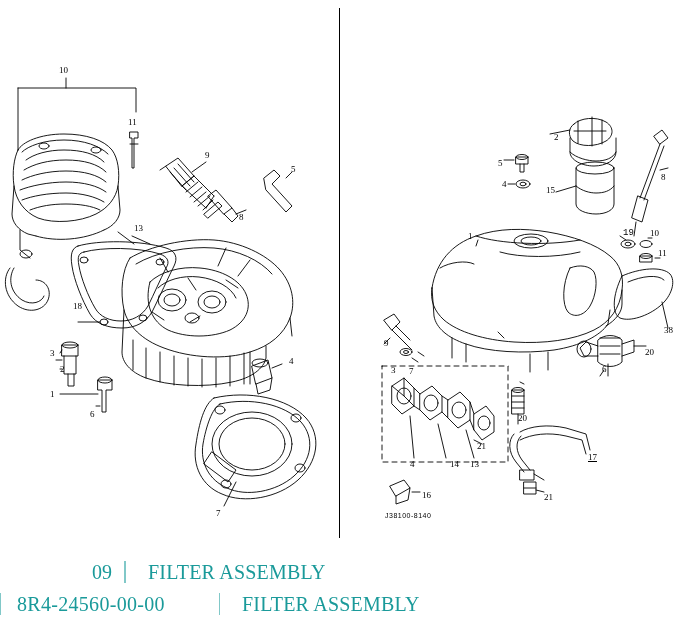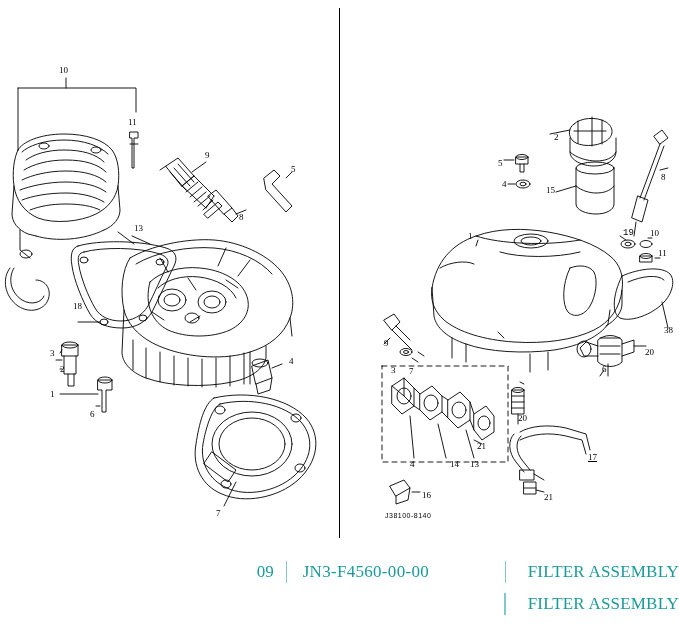--- a/index.html
+++ b/index.html
@@ -44,23 +44,22 @@
     position: absolute;
     left: 0;
     top: 556px;
     width: 679px;
   }
   .parts-row {
     display: flex;
     align-items: center;
     height: 32px;
     color: #1a9a9a;
-    font-size: 17px;
+    font-size: 20px;
     font-family: "Liberation Serif", serif;
-    justify-content: flex-end;
   }
   .col-qty {
     width: 124px;
     text-align: right;
     padding-right: 12px;
     box-sizing: border-box;
   }
   .col-sep {
     width: 1px;
     height: 22px;
@@ -436,26 +435,26 @@
 
     <div class="code-label" style="left:385px; top:512px;">J38100-8140</div>
 
   </div>
 
   <div class="parts-table">
 
     <div class="parts-row">
       <div class="col-qty">09</div>
       <div class="col-sep"></div>
-      <div class="col-num">JN3-F4560-00-00</div>
       <div class="col-sep2"></div>
       <div class="col-desc">FILTER ASSEMBLY</div>
     </div>
 
     <div class="parts-row">
       <div class="col-sep"></div>
+      <div class="col-num">8R4-24560-00-00</div>
       <div class="col-sep2"></div>
       <div class="col-desc">FILTER ASSEMBLY</div>
     </div>
 
   </div>
 
 </div>
 
 </body></html>

